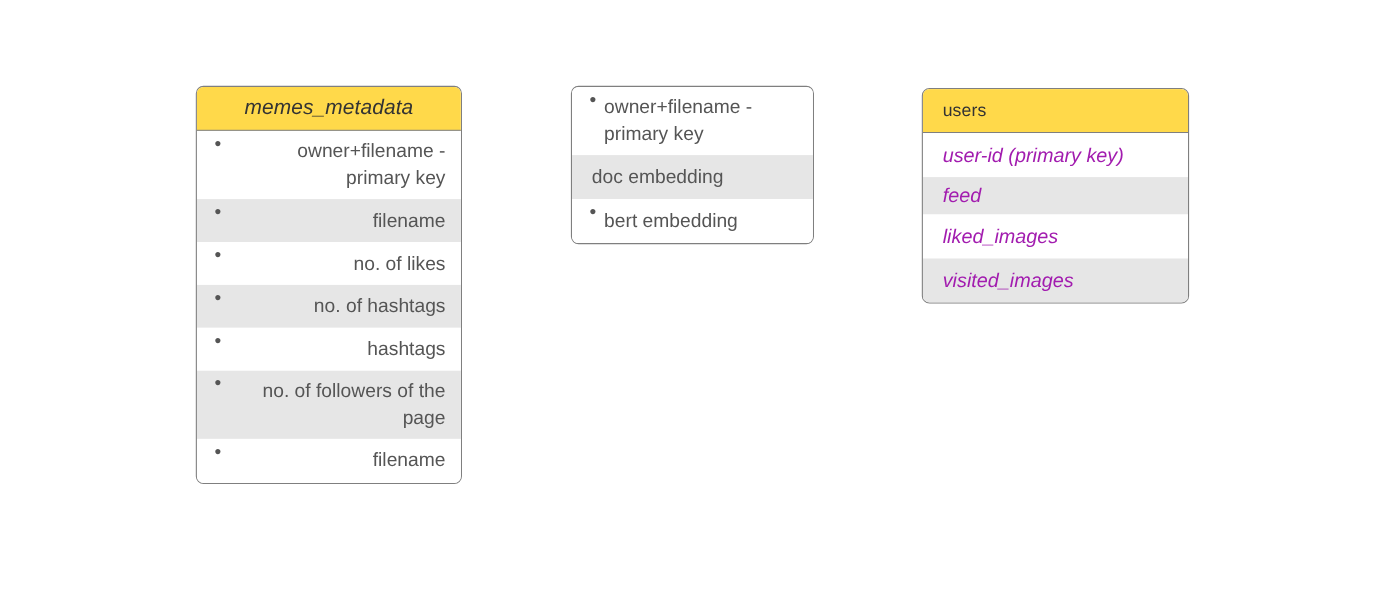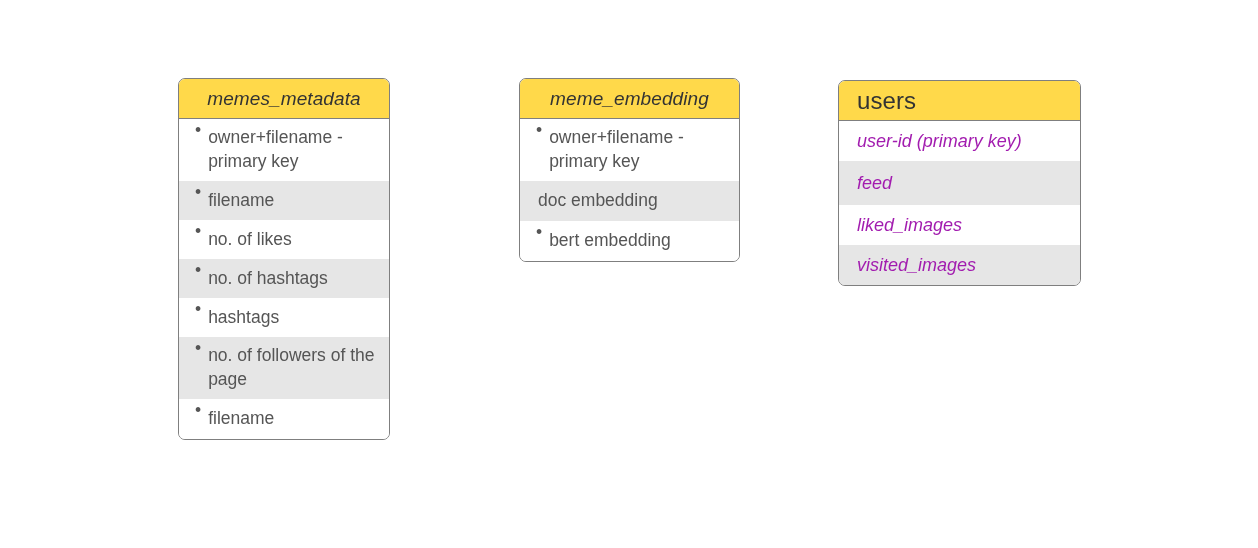--- a/index.html
+++ b/index.html
@@ -41,21 +41,21 @@
     font-style: italic;
     justify-content: center;
     font-size: 19px;
     letter-spacing: 0.1px;
   }
 
   .entity-header.align-left {
     justify-content: flex-start;
     font-style: normal;
     padding-left: 18px;
-    font-size: 24px;
+    font-size: 16px;
   }
 
   .entity-row {
     box-sizing: border-box;
     display: flex;
     align-items: center;
     color: #555555;
     font-size: 17.5px;
     line-height: 1.35;
     padding: 0 14px 0 16px;
@@ -81,21 +81,21 @@
     font-style: italic;
     color: #a21caf;
     font-size: 18px;
   }
 
   .entity-row.nobullet {
     padding-left: 18px;
   }
 
   
-  #ent-memes_metadata { left: 178px; top: 78px;  width: 212px; }
+  #ent-memes_metadata { left: 178px; top: 78px;  width: 242px; text-align: right; }
   #ent-meme_embedding { left: 519px; top: 78px;  width: 221px; }
   #ent-users          { left: 838px; top: 80px;  width: 243px; }
 </style>
 </head>
 <body>
 
 <div class="canvas">
 
   <div class="entity" id="ent-memes_metadata">
     <div class="entity-header" style="height: 40px;">memes_metadata</div>
@@ -125,21 +125,20 @@
         <span class="row-text">no. of followers of the page</span>
       </div>
       <div class="entity-row" style="height:40px;">
         <span class="bullet">•</span>
         <span class="row-text">filename</span>
       </div>
     </div>
   </div>
 
   <div class="entity" id="ent-meme_embedding">
-    <div class="entity-header" style="height: 40px;">meme_embedding</div>
     <div class="entity-body">
       <div class="entity-row" style="height:62px;">
         <span class="bullet">•</span>
         <span class="row-text">owner+filename - primary key</span>
       </div>
       <div class="entity-row alt nobullet" style="height:40px;">
         <span class="row-text">doc embedding</span>
       </div>
       <div class="entity-row" style="height:40px;">
         <span class="bullet">•</span>
@@ -147,21 +146,21 @@
       </div>
     </div>
   </div>
 
   <div class="entity" id="ent-users">
     <div class="entity-header align-left" style="height: 40px;">users</div>
     <div class="entity-body">
       <div class="entity-row italic nobullet" style="height:40px;">
         <span class="row-text">user-id (primary key)</span>
       </div>
-      <div class="entity-row alt italic nobullet" style="height:44px;justify-content:flex-end;">
+      <div class="entity-row alt italic nobullet" style="height:34px;justify-content:flex-end;">
         <span class="row-text">feed</span>
       </div>
       <div class="entity-row italic nobullet" style="height:40px;justify-content:flex-end;">
         <span class="row-text">liked_images</span>
       </div>
       <div class="entity-row alt italic nobullet" style="height:40px;justify-content:flex-end;">
         <span class="row-text">visited_images</span>
       </div>
     </div>
   </div>

